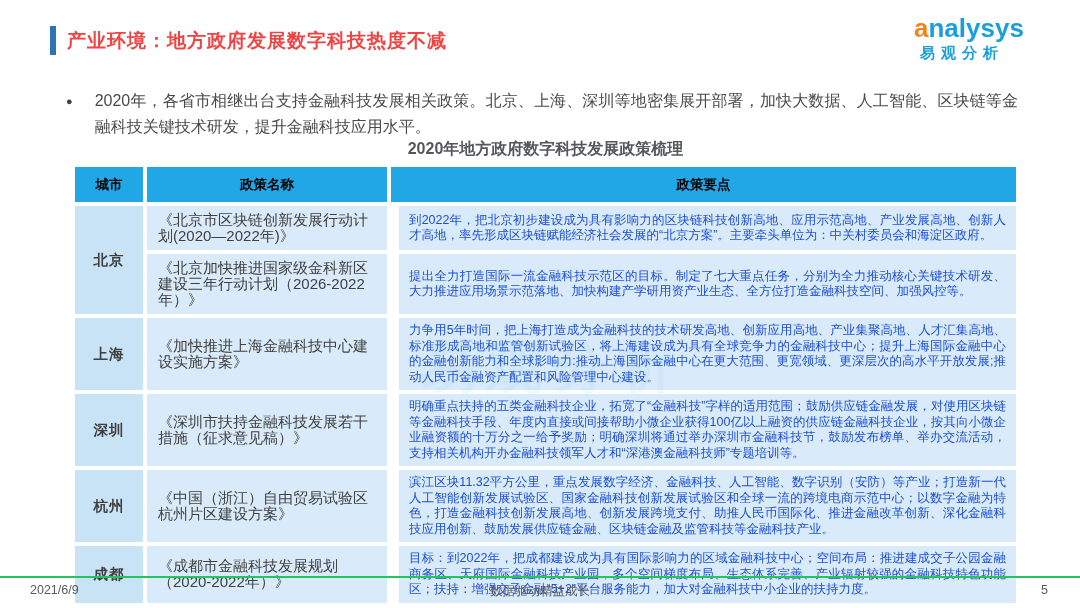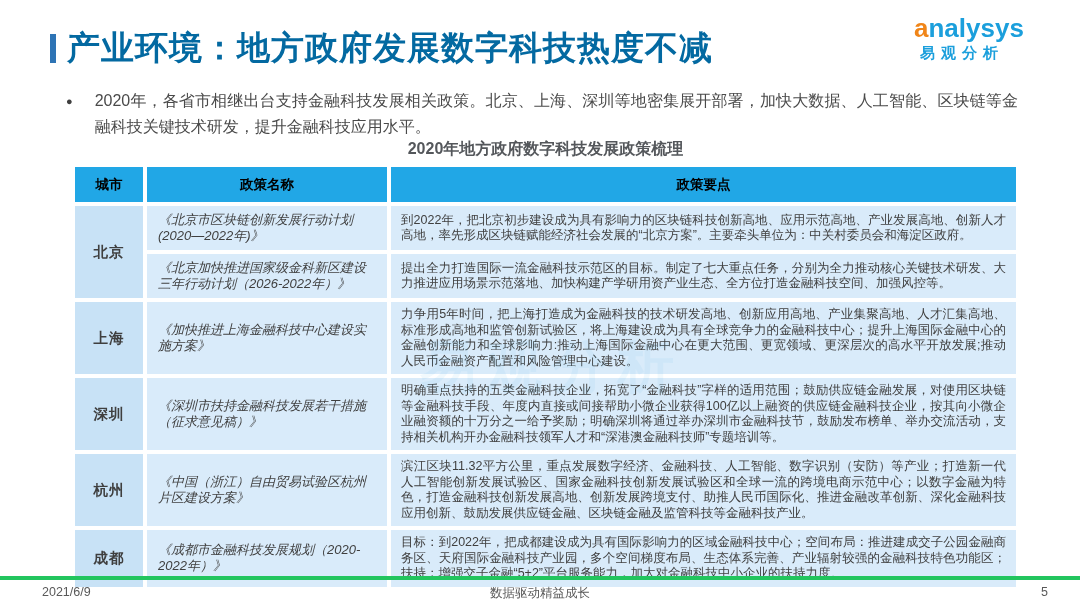--- a/index.html
+++ b/index.html
@@ -3,21 +3,21 @@
 <meta charset="utf-8">
 <style>
   * { margin:0; padding:0; box-sizing:border-box; }
   html,body { width:1080px; height:608px; background:#ffffff; overflow:hidden;
               font-family:"Liberation Sans","DejaVu Sans",sans-serif; }
   .slide { position:relative; width:1080px; height:608px; background:#ffffff; }
 
   
   .title-row { position:absolute; left:50px; top:26px; display:flex; align-items:center; }
   .accent-bar { width:6px; height:29px; background:#2E74B5; margin-right:11px; }
-  .page-title { font-size:33px; font-weight:bold; color:#0369a1; letter-spacing:1px; }
+  .page-title { font-size:19px; font-weight:bold; color:#ef4444; letter-spacing:1px; }
 
   
   .logo { position:absolute; top:14px; right:24px; width:142px; text-align:left; }
   .logo-en { display:block; font-size:26px; font-weight:bold; color:#1B9FDC;
              letter-spacing:0px; line-height:28px; }
   .logo-en::first-letter { color:#F08519; }
   .logo-cn { display:block; font-size:15px; font-weight:bold; color:#1B9FDC;
              letter-spacing:6px; margin-top:2px; padding-left:6px; }
 
   
@@ -29,32 +29,32 @@
   .table-title { position:absolute; left:75px; top:139px; width:941px; text-align:center;
                  font-size:16px; font-weight:bold; color:#54575B; }
   .ptable { position:absolute; left:75px; top:167px; width:941px;
             display:grid; grid-template-columns:68px 240px 1fr;
             grid-template-rows:35px; grid-auto-rows:auto; gap:4px; }
   .th { background:#21A7E6; color:#000000; font-size:13.5px; font-weight:bold;
         display:flex; align-items:center; justify-content:center; }
   .city { background:#C8E2F6; color:#3F3F3F; font-size:14.5px; font-weight:bold;
           display:flex; align-items:center; justify-content:center; letter-spacing:1px; }
   .city-span2 { grid-row:span 2; }
-  .name { background:#D9EBFA; color:#3F3F3F; font-size:13px; line-height:16px;
-          padding:6px 11px; display:flex; align-items:center;font-style:italic; }
-  .points { background:#D9EBFA; color:#404040; font-size:12.5px; line-height:15.5px;
-            padding:5px 10px; display:flex; align-items:center; text-align:justify; }
+  .name { background:#D9EBFA; color:#3F3F3F; font-size:15px; line-height:16px;
+          padding:6px 11px; display:flex; align-items:center; }
+  .points { background:#D9EBFA; color:#1d4ed8; font-size:12.5px; line-height:15.5px;
+            padding:5px 10px; display:flex; align-items:center; text-align:justify;margin-left:8px; }
 
   
   .watermark { position:absolute; left:420px; top:330px; font-size:56px; font-weight:bold;
                color:#29A9E2; opacity:0.06; letter-spacing:10px; pointer-events:none; }
 
   
   .footer { position:absolute; left:0; top:576px; width:1080px; height:32px;
-            border-top:4px solid #22c55e; padding:5px 32px 0 42px;
+            border-top:2px solid #22c55e; padding:5px 32px 0 30px;
             display:flex; justify-content:space-between;
             font-size:12.5px; color:#595959; }
   .footer-slogan { position:absolute; left:50%; transform:translateX(-50%); top:5px; }
 </style>
 </head>
 <body>
 
 <div class="slide">
 
   <div class="title-row">

